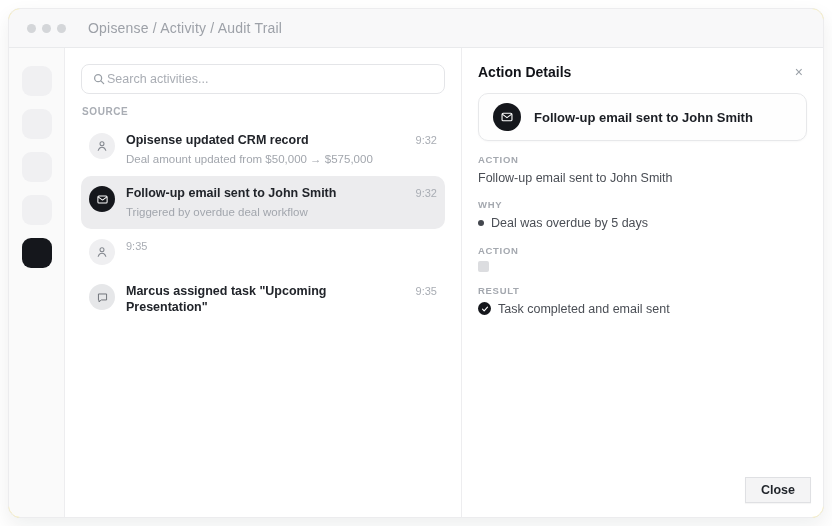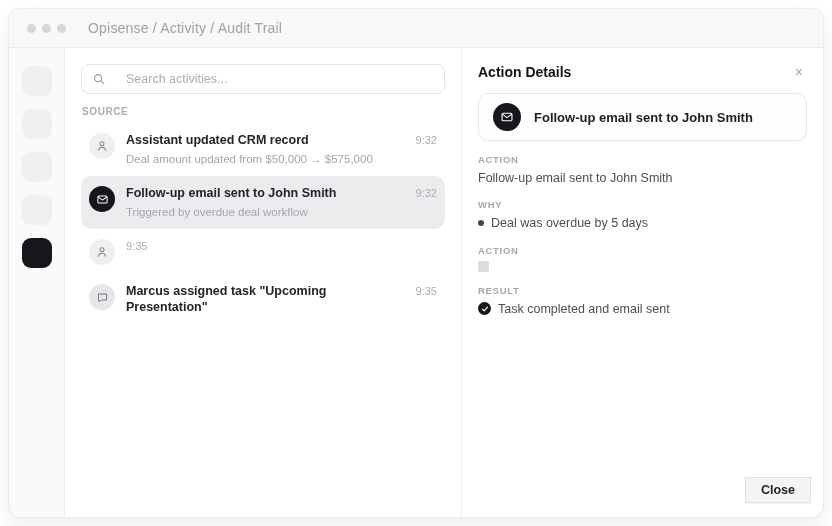--- a/index.html
+++ b/index.html
@@ -33,21 +33,21 @@
   .side-sq { width: 30px; height: 30px; border-radius: 9px; background: #f0f0f2; cursor: pointer; }
   .side-sq.active { background: #15171c; }
 
   
   .list-panel {
     width: 397px; flex: 0 0 397px; background: #ffffff; border-right: 1px solid #ededef;
     padding: 16px 16px 0 16px; display: flex; flex-direction: column; overflow: hidden;
   }
   .searchbox {
     height: 30px; border: 1px solid #e4e5e8; border-radius: 8px; background: #ffffff;
-    display: flex; align-items: center; padding: 0 10px; gap: 20px;
+    display: flex; align-items: center; padding: 0 10px; gap: 1px;
   }
   .searchbox svg { flex: 0 0 auto; }
   .searchbox input {
     border: none; outline: none; flex: 1; font-size: 12.5px; color: #3c4046;
     font-family: "Liberation Sans", sans-serif; background: transparent;
   }
   .searchbox input::placeholder { color: #a9adb4; }
 
   .section-label {
     margin: 12px 0 6px 1px; font-size: 10px; font-weight: 700; color: #a9adb4; letter-spacing: 0.6px;
@@ -142,21 +142,21 @@
       <div class="section-label">SOURCE</div>
 
       <div class="act-item">
         <div class="avatar">
           <svg width="14" height="14" viewBox="0 0 24 24" fill="none" stroke="#84888f" stroke-width="1.8" stroke-linecap="round">
             <circle cx="12" cy="8" r="3.4"></circle>
             <path d="M5.5 19.5c1.3-3.6 3.8-5.3 6.5-5.3s5.2 1.7 6.5 5.3"></path>
           </svg>
         </div>
         <div class="act-text">
-          <div class="act-title">Assistant updated CRM record</div>
+          <div class="act-title">Opisense updated CRM record</div>
           <div class="act-sub">Deal amount updated from $50,000 → $575,000</div>
         </div>
         <div class="act-time">9:32</div>
       </div>
 
       <div class="act-item selected">
         <div class="avatar dark">
           <svg width="13" height="13" viewBox="0 0 24 24" fill="none" stroke="#ffffff" stroke-width="1.9" stroke-linecap="round" stroke-linejoin="round">
             <rect x="3.5" y="5.5" width="17" height="13" rx="2"></rect>
             <path d="M4.5 7.5l7.5 5.5 7.5-5.5"></path>

